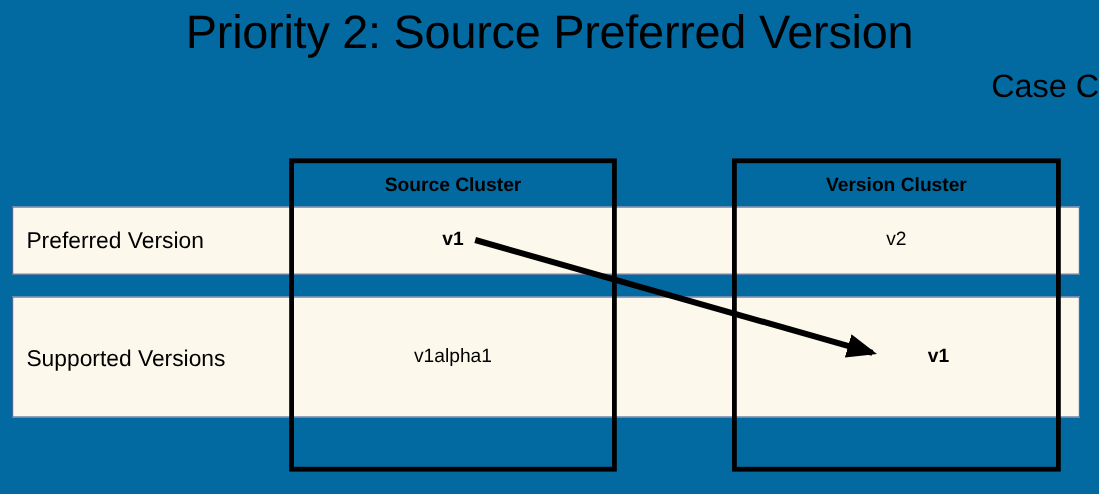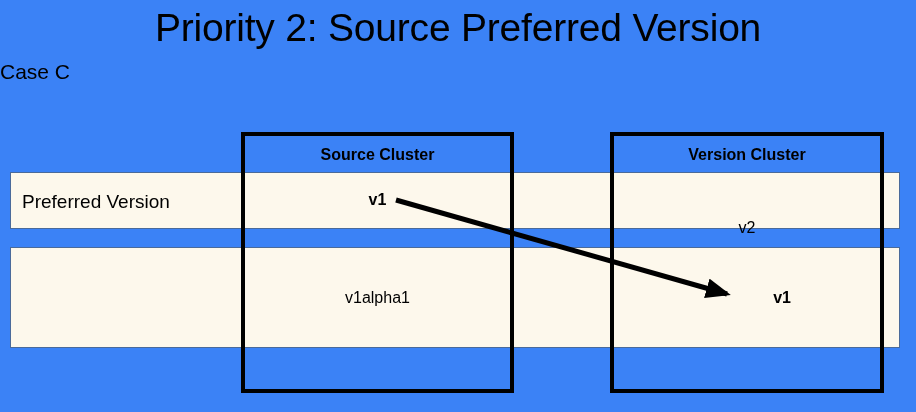--- a/index.html
+++ b/index.html
@@ -31,22 +31,22 @@
     font-weight: 400;
     letter-spacing: -0.2px;
     color: #000000;
     white-space: nowrap;
   }
   .subtitle {
     position: absolute;
     left: 0;
     top: 56px;
     width: 916px;
-    text-align: left;
-    font-size: 21px;
+    text-align: right;
+    font-size: 27px;
     line-height: 32px;
     font-weight: 400;
     color: #000000;
     white-space: nowrap;
   }
 
   
   .band {
     position: absolute;
     background: #fdf8ec;
@@ -120,21 +120,20 @@
   .cell-value.bold { font-weight: bold; }
   #value-source-preferred {
     left: 241px;
     top: 191px;
     width: 273px;
   }
   #value-target-preferred {
     left: 610px;
     top: 191px;
     width: 274px;
-    margin-top: 28px;
   }
   #value-source-supported {
     left: 241px;
     top: 289px;
     width: 273px;
   }
   #value-target-supported {
     left: 681px;
     top: 289px;
     width: 110px;
@@ -147,37 +146,38 @@
     left: 0;
     top: 0;
     width: 916px;
     height: 412px;
     pointer-events: none;
   }
 </style>
 </head>
 <body>
 
-<div id="slide" style="background: #3b82f6;">
+<div id="slide" style="background: #0369a1;">
 
   <div class="title">Priority 2: Source Preferred Version</div>
   <div class="subtitle">Case C</div>
 
   <div class="band" id="band-preferred" style="background: rgb(253, 248, 236); border-color: rgb(74, 106, 154);"></div>
   <div class="band" id="band-supported" style="background: rgb(253, 248, 236); border-color: rgb(74, 106, 154);"></div>
 
   <div class="cluster-box" id="cluster-source" style="border-color: rgb(0, 0, 0);">
     <div class="cluster-title">Source Cluster</div>
   </div>
 
   <div class="cluster-box" id="cluster-target" style="border-color: rgb(0, 0, 0);">
     <div class="cluster-title">Version Cluster</div>
   </div>
 
   <div class="row-label" id="label-preferred">Preferred Version</div>
+  <div class="row-label" id="label-supported">Supported Versions</div>
 
   <div class="cell-value bold" id="value-source-preferred" style="font-weight: bold;">v1</div>
   <div class="cell-value" id="value-target-preferred" style="font-weight: 400;">v2</div>
   <div class="cell-value" id="value-source-supported" style="font-weight: 400;">v1alpha1</div>
   <div class="cell-value bold" id="value-target-supported" style="font-weight: bold;">v1</div>
 
   <svg id="arrow-layer" viewBox="0 0 916 412">
     <defs>
       <marker id="arrowhead" markerWidth="5" markerHeight="4" refX="4.2" refY="2" orient="auto" markerUnits="strokeWidth">
         <path d="M0,0 L5,2 L0,4 Z" fill="#000000"></path>

